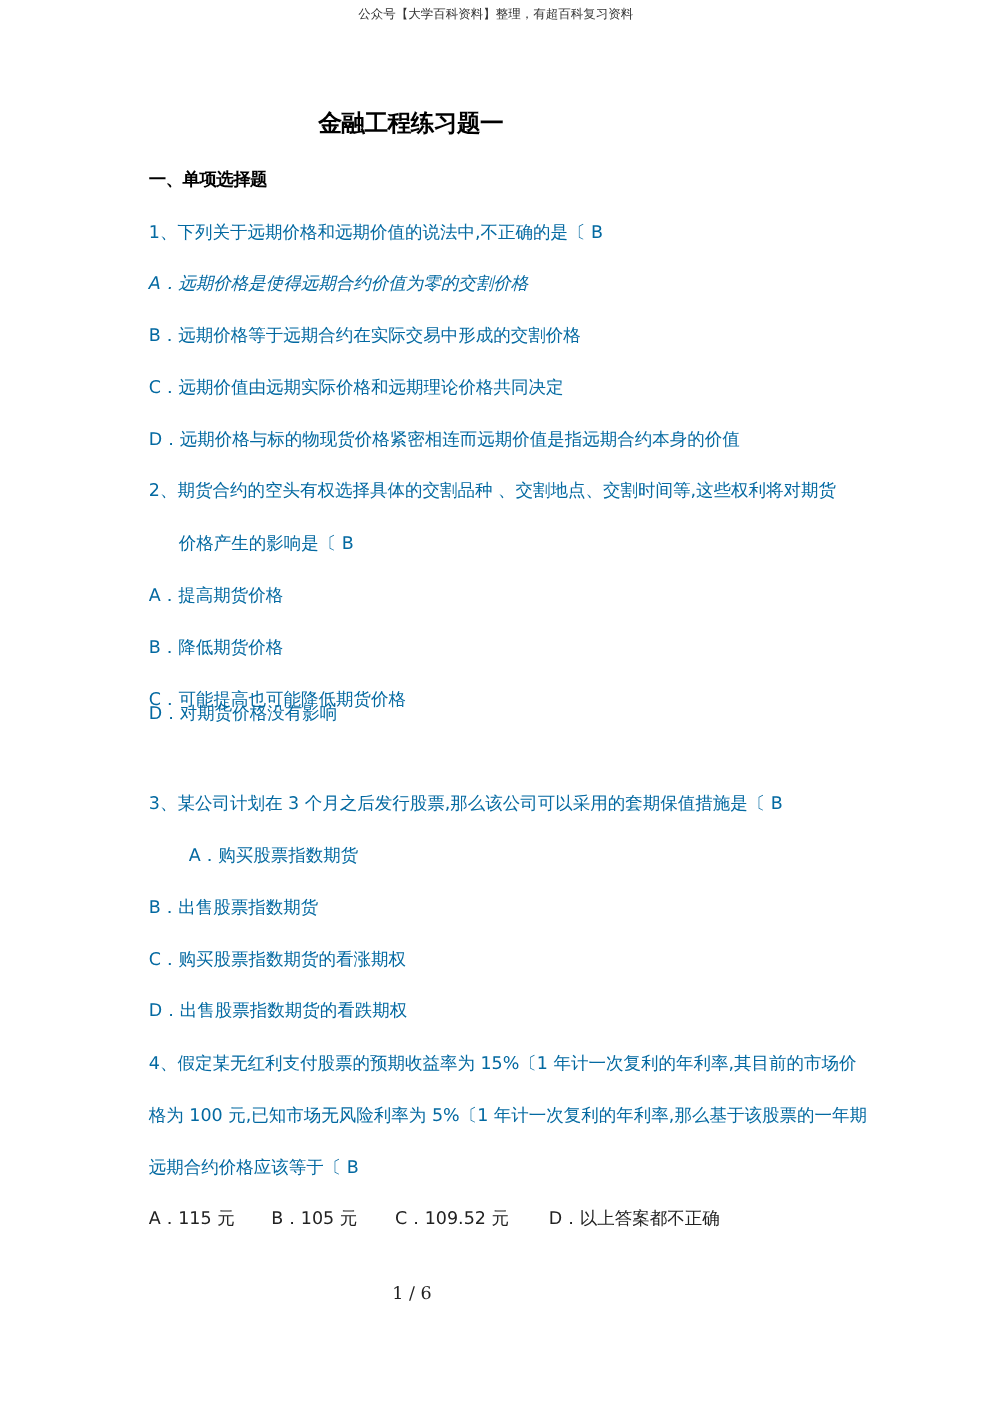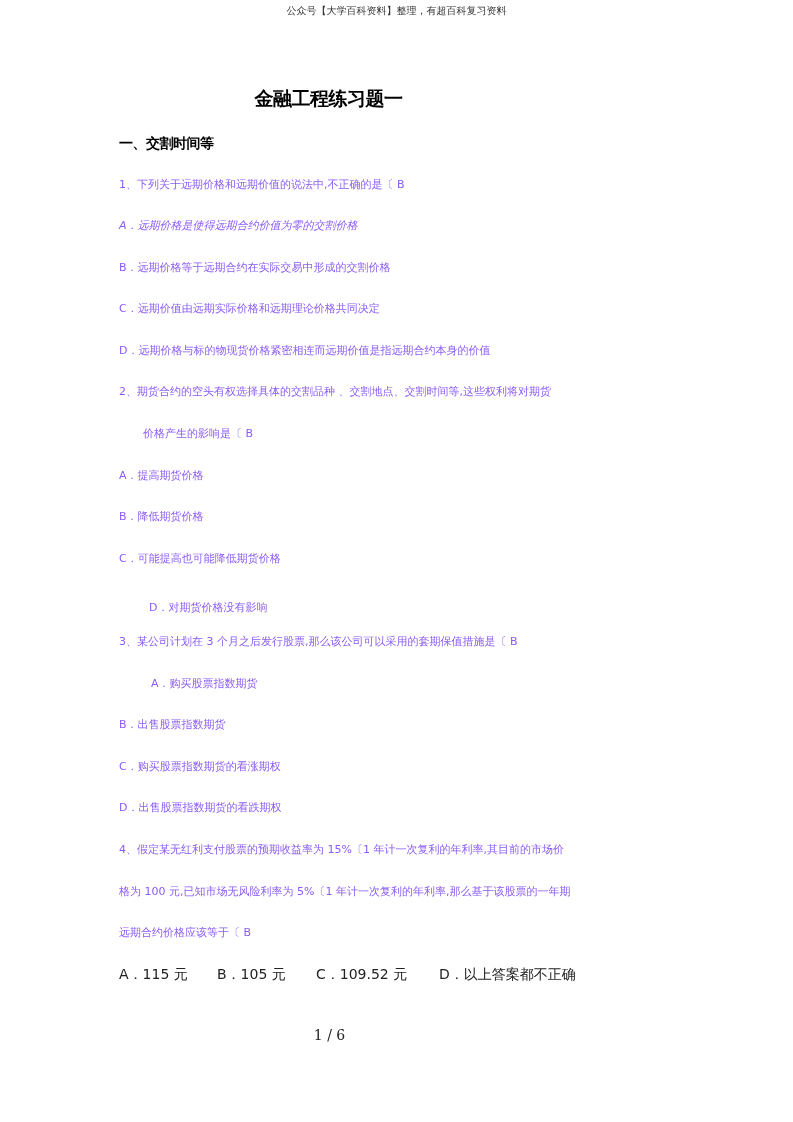--- a/index.html
+++ b/index.html
@@ -1,43 +1,43 @@
 <!DOCTYPE html>
 <html><head>
   <meta charset="utf-8">
   <style>
     html, body { margin:0; padding:0; background:#ffffff; }
     body { width:793px; height:1122px; position:relative; overflow:hidden; font-family:"DejaVu Sans", sans-serif; color:#222; }
     .header { position:absolute; top:4px; left:0; width:793px; text-align:center; font-family:"DejaVu Serif", serif; font-size:10px; color:#333; }
     .title { position:absolute; top:86px; left:0; width:657px; text-align:center; font-size:19px; font-weight:bold; color:#000; letter-spacing:-0.5px; }
     .section { position:absolute; top:135px; left:119px; font-size:14px; font-weight:bold; color:#000; letter-spacing:-0.5px; }
-    .line { position:absolute; left:119px; font-size:11px; color:#8b5cf6; white-space:nowrap; }
+    .line { position:absolute; left:119px; font-size:14px; color:#0369a1; white-space:nowrap; }
     .opts4 { position:absolute; left:119px; top:966px; font-size:14px; color:#222; white-space:nowrap; }
     .opts4 span { position:absolute; white-space:nowrap; }
     .footer { position:absolute; top:1027px; left:0; width:659px; text-align:center; font-family:"DejaVu Serif", serif; font-size:14px; color:#222; }
   </style>
 </head>
 <body>
 
 <div class="header">公众号【大学百科资料】整理，有超百科复习资料</div>
 <div class="title">金融工程练习题一</div>
-<div class="section">一、交割时间等</div>
+<div class="section">一、单项选择题</div>
 
 <div id="lines">
     <div class="line" style="top: 177px;">1、下列关于远期价格和远期价值的说法中,不正确的是〔 B</div>
     <div class="line" style="top: 218px; font-style: italic;">A．远期价格是使得远期合约价值为零的交割价格</div>
     <div class="line" style="top: 260px;">B．远期价格等于远期合约在实际交易中形成的交割价格</div>
     <div class="line" style="top: 301px;">C．远期价值由远期实际价格和远期理论价格共同决定</div>
     <div class="line" style="top: 343px;">D．远期价格与标的物现货价格紧密相连而远期价值是指远期合约本身的价值</div>
     <div class="line" style="top: 384px;">2、期货合约的空头有权选择具体的交割品种 、交割地点、交割时间等,这些权利将对期货</div>
     <div class="line" style="top: 426px; margin-left: 24px;">价格产生的影响是〔 B</div>
     <div class="line" style="top: 468px;">A．提高期货价格</div>
     <div class="line" style="top: 509px;">B．降低期货价格</div>
     <div class="line" style="top: 551px;">C．可能提高也可能降低期货价格</div>
-    <div class="line" style="top: 600px; margin-left: 30px;">D．对期货价格没有影响</div>
+    <div class="line" style="top: 562px;">D．对期货价格没有影响</div>
     <div class="line" style="top: 634px;">3、某公司计划在 3 个月之后发行股票,那么该公司可以采用的套期保值措施是〔 B</div>
     <div class="line" style="top: 676px; margin-left: 32px;">A．购买股票指数期货</div>
     <div class="line" style="top: 717px;">B．出售股票指数期货</div>
     <div class="line" style="top: 759px;">C．购买股票指数期货的看涨期权</div>
     <div class="line" style="top: 800px;">D．出售股票指数期货的看跌期权</div>
     <div class="line" style="top: 842px;">4、假定某无红利支付股票的预期收益率为 15%〔1 年计一次复利的年利率,其目前的市场价</div>
     <div class="line" style="top: 884px;">格为 100 元,已知市场无风险利率为 5%〔1 年计一次复利的年利率,那么基于该股票的一年期</div>
     <div class="line" style="top: 925px;">远期合约价格应该等于〔 B</div>
   </div>
 

